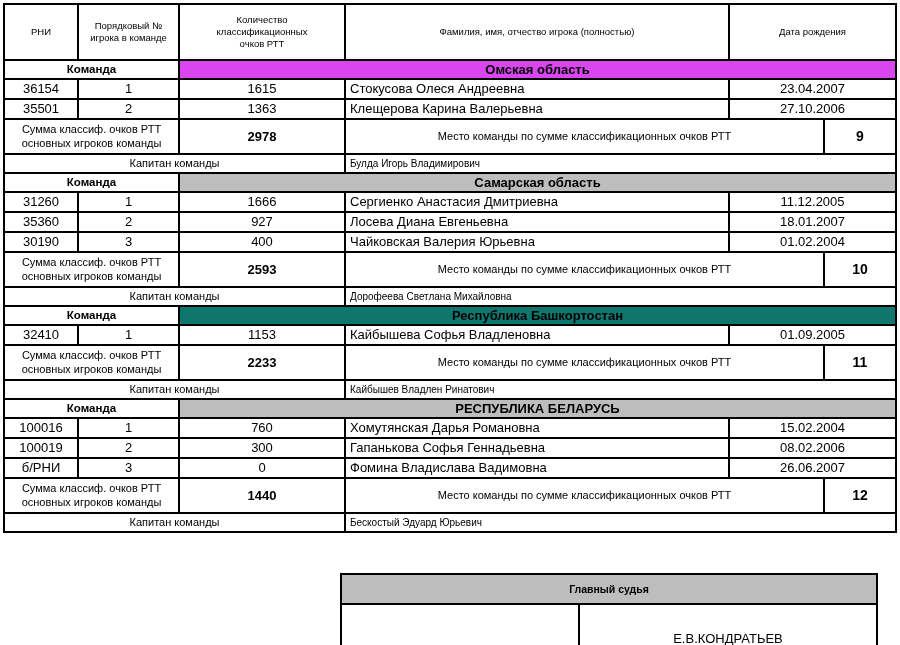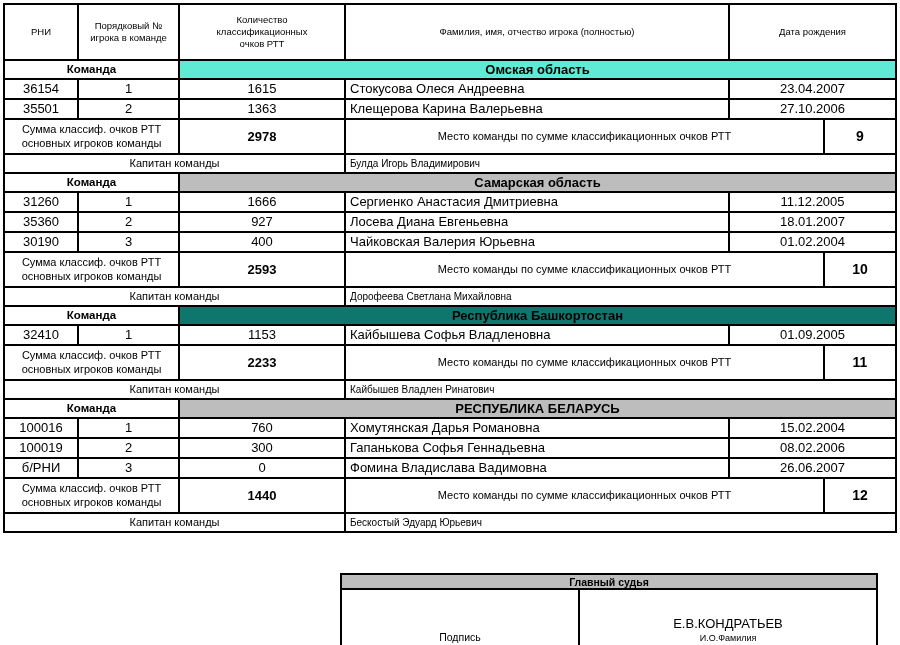--- a/index.html
+++ b/index.html
@@ -52,21 +52,21 @@
   td.captain-label { font-size: 11px; text-align: center; }
   td.captain-name  { font-size: 10px; text-align: left; padding: 0 0 0 4px !important; }
 
   
   table.footer {
     position: absolute; left: 340px; top: 573px;
     width: 536px;
     border-collapse: collapse; table-layout: fixed;
   }
   table.footer td { border: 2px solid #000; padding: 0; overflow: hidden; }
-  tr.judge-head { height: 15px; }
+  tr.judge-head { height: 30px; }
   td.judge-title { font-size: 10.5px; font-weight: bold; text-align: center; vertical-align: middle; }
   tr.judge-body { height: 44px; }
   td.sign-cell { vertical-align: bottom; text-align: center; font-size: 10.5px; padding-bottom: 2px !important; }
   td.judge-cell { vertical-align: bottom; text-align: center; padding-bottom: 1px !important; }
   .judge-name { font-size: 13px; font-weight: normal; line-height: 1.4; margin-top: 25px; }
   .judge-sub  { font-size: 9px; line-height: 1.2; }
 </style>
 </head>
 <body>
 
@@ -84,21 +84,21 @@
     <tbody id="table-body">
       <tr class="head-row">
         <td class="h-rni">РНИ</td>
         <td class="h-seq">Порядковый № игрока в команде</td>
         <td class="h-pts">Количество классификационных очков РТТ</td>
         <td class="h-name">Фамилия, имя, отчество игрока (полностью)</td>
         <td class="h-birth" colspan="2">Дата рождения</td>
       </tr>
     <tr class="team-row">
           <td class="team-label" colspan="2">Команда</td>
-          <td class="team-name" colspan="4" style="background: #5eead4;">Омская область</td>
+          <td class="team-name" colspan="4" style="background: #d946ef;">Омская область</td>
         </tr>
         <tr class="player-row">
           <td class="p-rni">36154</td>
           <td class="p-seq">1</td>
           <td class="p-pts">1615</td>
           <td class="p-name">Стокусова Олеся Андреевна</td>
           <td class="p-birth" colspan="2">23.04.2007</td>
         </tr>
         <tr class="player-row">
           <td class="p-rni">35501</td>

